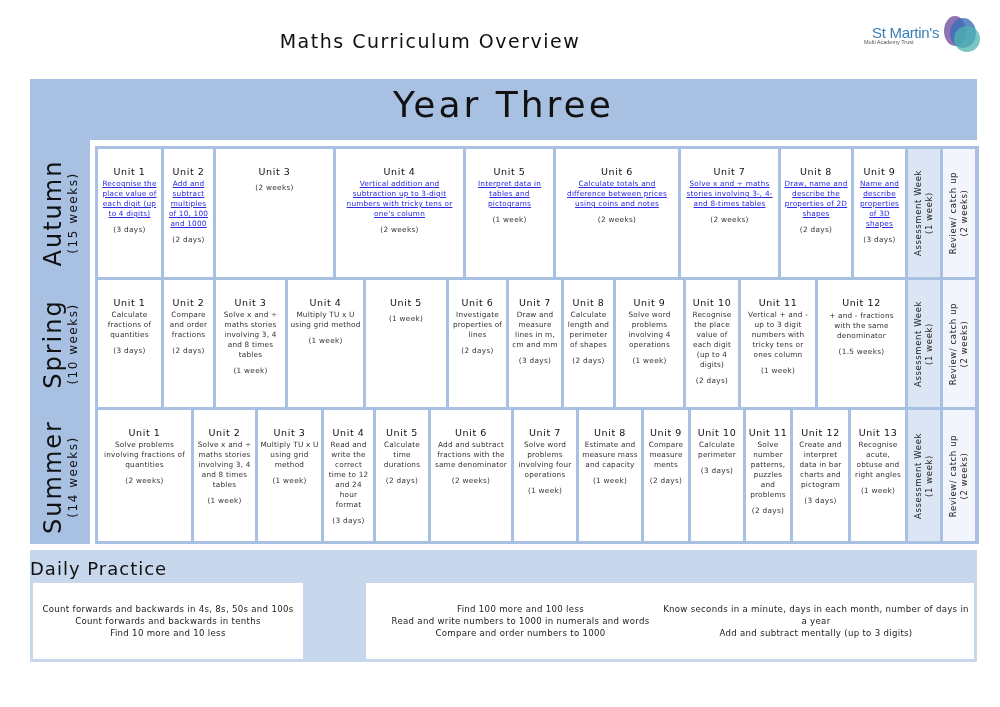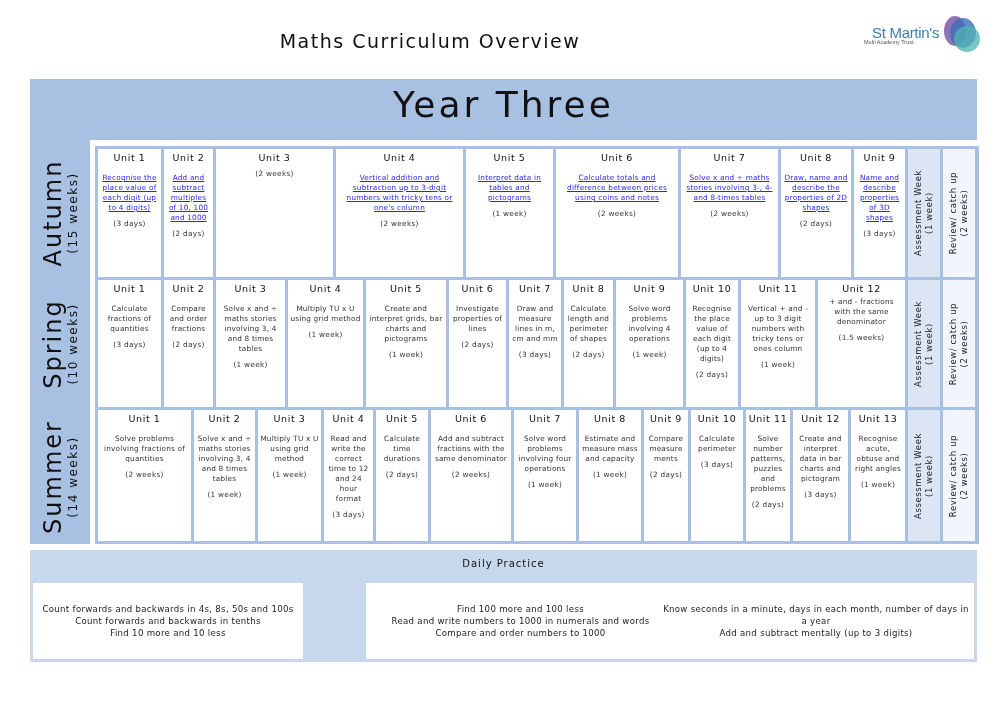--- a/index.html
+++ b/index.html
@@ -16,31 +16,31 @@
 
   .year-band { position: absolute; left: 30px; top: 79px; width: 947px; height: 465px; background: #a8c1e3; }
   .year-title { position: absolute; left: 30px; width: 947px; top: 84px; text-align: center; font-size: 36px; letter-spacing: 3px; color: #111; }
   .term-label { position: absolute; left: 30px; width: 60px; display: flex; align-items: center; justify-content: center; }
   .term-label .rot { transform: rotate(-90deg); white-space: nowrap; text-align: center; display: flex; flex-direction: column; align-items: center; }
   .term-label .tname { font-size: 24px; letter-spacing: 2px; line-height: 26px; color: #111; }
   .term-label .tdur { font-size: 12px; letter-spacing: 1.5px; line-height: 14px; color: #111; }
 
   .grid-bg { position: absolute; left: 90px; top: 140px; width: 887px; height: 404px; background: #ffffff; }
   .row { position: absolute; left: 95px; width: 884px; background: #a8c1e3; }
-  .cell { position: absolute; background: #fff; text-align: center; padding: 0 2px; overflow: hidden; }
+  .cell { position: absolute; background: #fff; text-align: center; padding: 14px 2px; overflow: hidden; }
   .cell .uh { font-size: 9.5px; letter-spacing: .6px; margin-top: 3px; color: #111; }
-  .cell .ud { font-size: 7.3px; line-height: 10px; margin-top: 10px; color: #333; letter-spacing: .2px; }
+  .cell .ud { font-size: 7.3px; line-height: 10px; margin-top: 2px; color: #333; letter-spacing: .2px; }
   .cell .ud.link { color: #2a2ae0; text-decoration: underline; cursor: pointer; }
   .cell .dur { font-size: 7.3px; margin-top: 6px; color: #333; letter-spacing: .3px; }
   .cell.side { background: #dbe5f3; display: flex; align-items: center; justify-content: center; }
   .cell.side2 { background: #f2f5fb; }
   .side-text { transform: rotate(-90deg); white-space: nowrap; font-size: 8.5px; text-align: center; line-height: 11px; letter-spacing: .6px; color: #222; }
 
   .dp-band { position: absolute; left: 30px; top: 550px; width: 947px; height: 112px; background: #c7d7ec; }
-  .dp-title { position: absolute; left: 30px; width: 947px; top: 558px; text-align: center; font-size: 10px; letter-spacing: 1px; color: #111; }
+  .dp-title { position: absolute; left: 30px; width: 947px; top: 558px; font-size: 18px; letter-spacing: 1px; color: #111; }
   .dp-box { position: absolute; top: 583px; height: 76px; background: #fff; display: flex; align-items: center; justify-content: center; text-align: center; font-size: 8.6px; line-height: 12px; color: #222; letter-spacing: .3px; padding: 0 4px; }
 </style>
 </head>
 <body>
 
 <div class="doc-title">Maths Curriculum Overview</div>
 
 <div class="logo">
   <span class="c1"></span>
   <span class="c2"></span>
@@ -148,21 +148,20 @@
     <div class="ud">Solve x and ÷ maths stories involving 3, 4 and 8 times tables</div>
     <div class="dur">(1 week)</div>
   </div>
   <div class="cell" style="left:193px;top:3px;width:75px;height:127px;">
     <div class="uh">Unit 4</div>
     <div class="ud">Multiply TU x U using grid method</div>
     <div class="dur">(1 week)</div>
   </div>
   <div class="cell" style="left:271px;top:3px;width:80px;height:127px;">
     <div class="uh">Unit 5</div>
-    <div class="ud">Create and interpret grids, bar charts and pictograms</div>
     <div class="dur">(1 week)</div>
   </div>
   <div class="cell" style="left:354px;top:3px;width:57px;height:127px;">
     <div class="uh">Unit 6</div>
     <div class="ud">Investigate properties of lines</div>
     <div class="dur">(2 days)</div>
   </div>
   <div class="cell" style="left:414px;top:3px;width:52px;height:127px;">
     <div class="uh">Unit 7</div>
     <div class="ud">Draw and measure lines in m, cm and mm</div>

